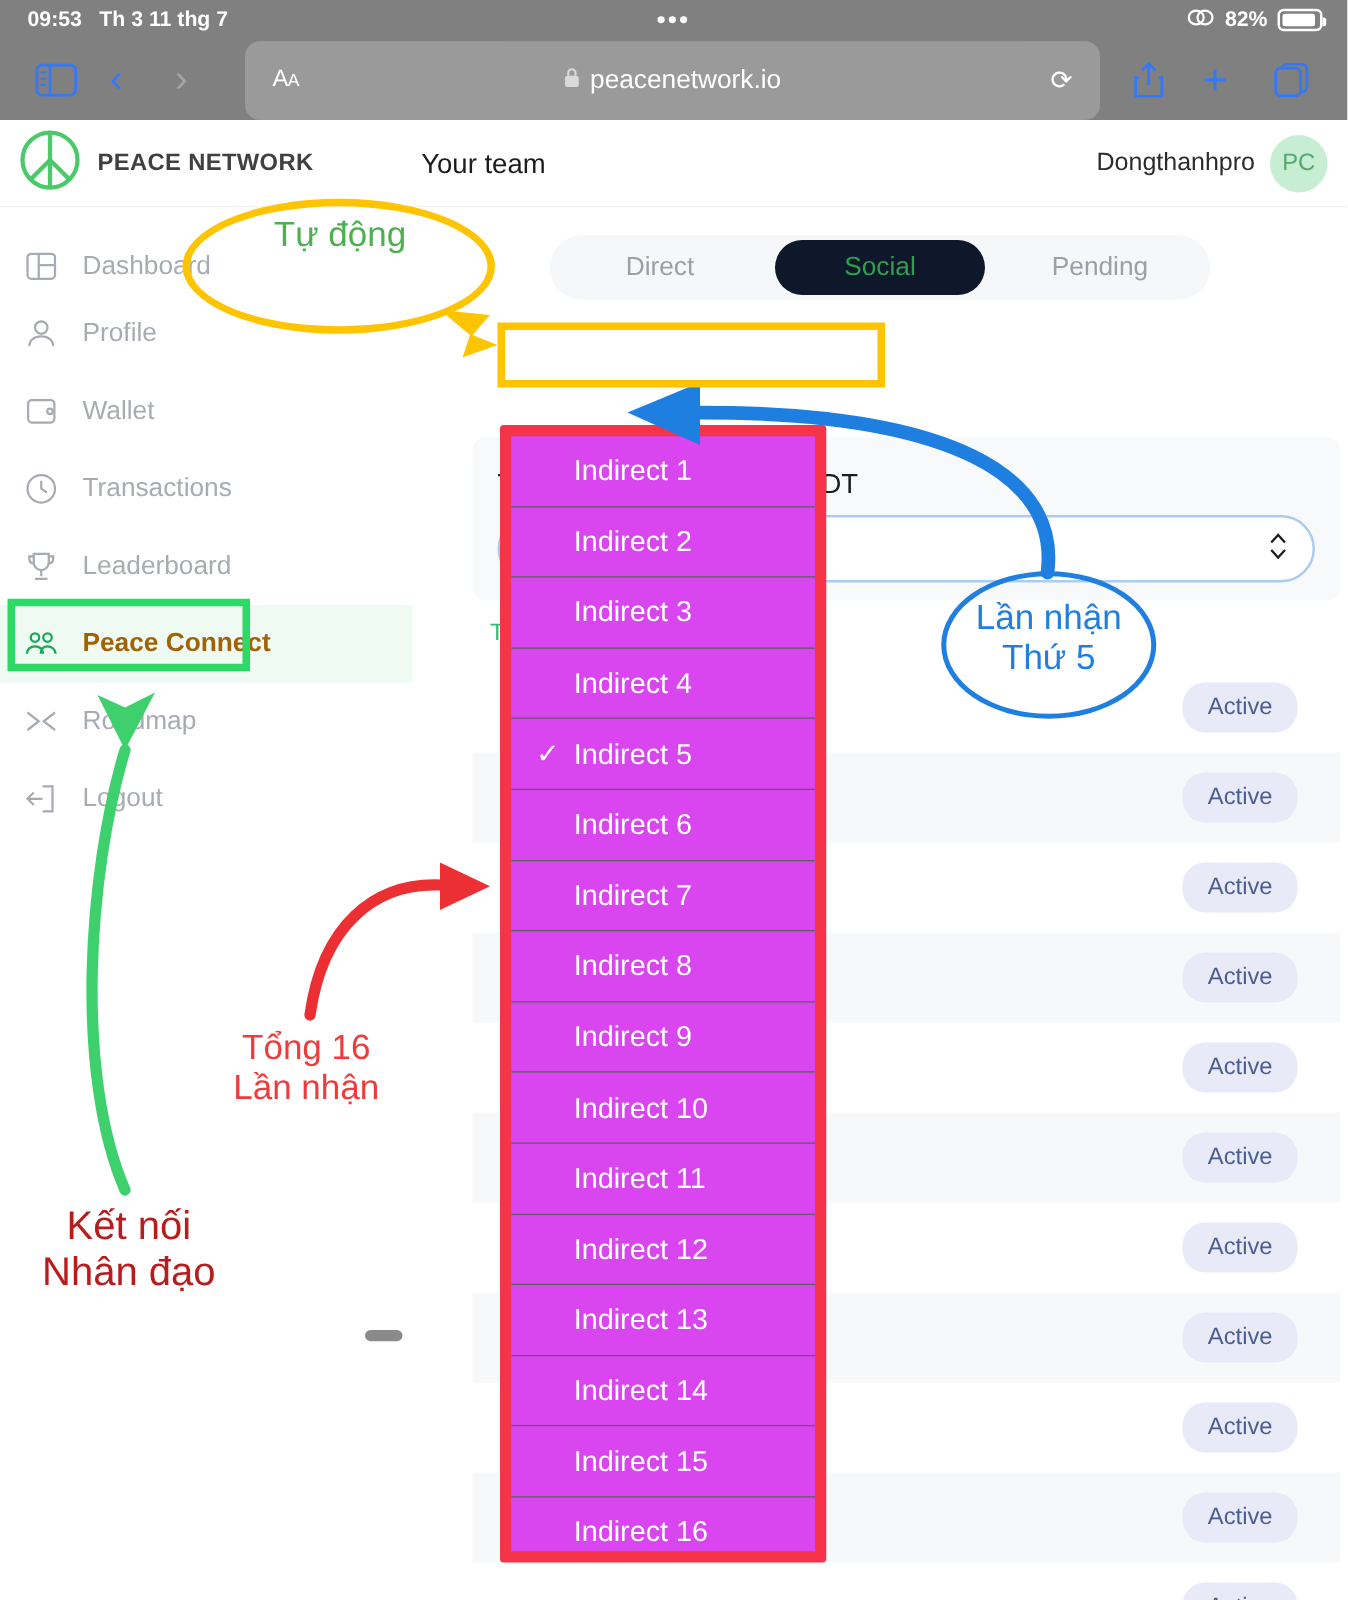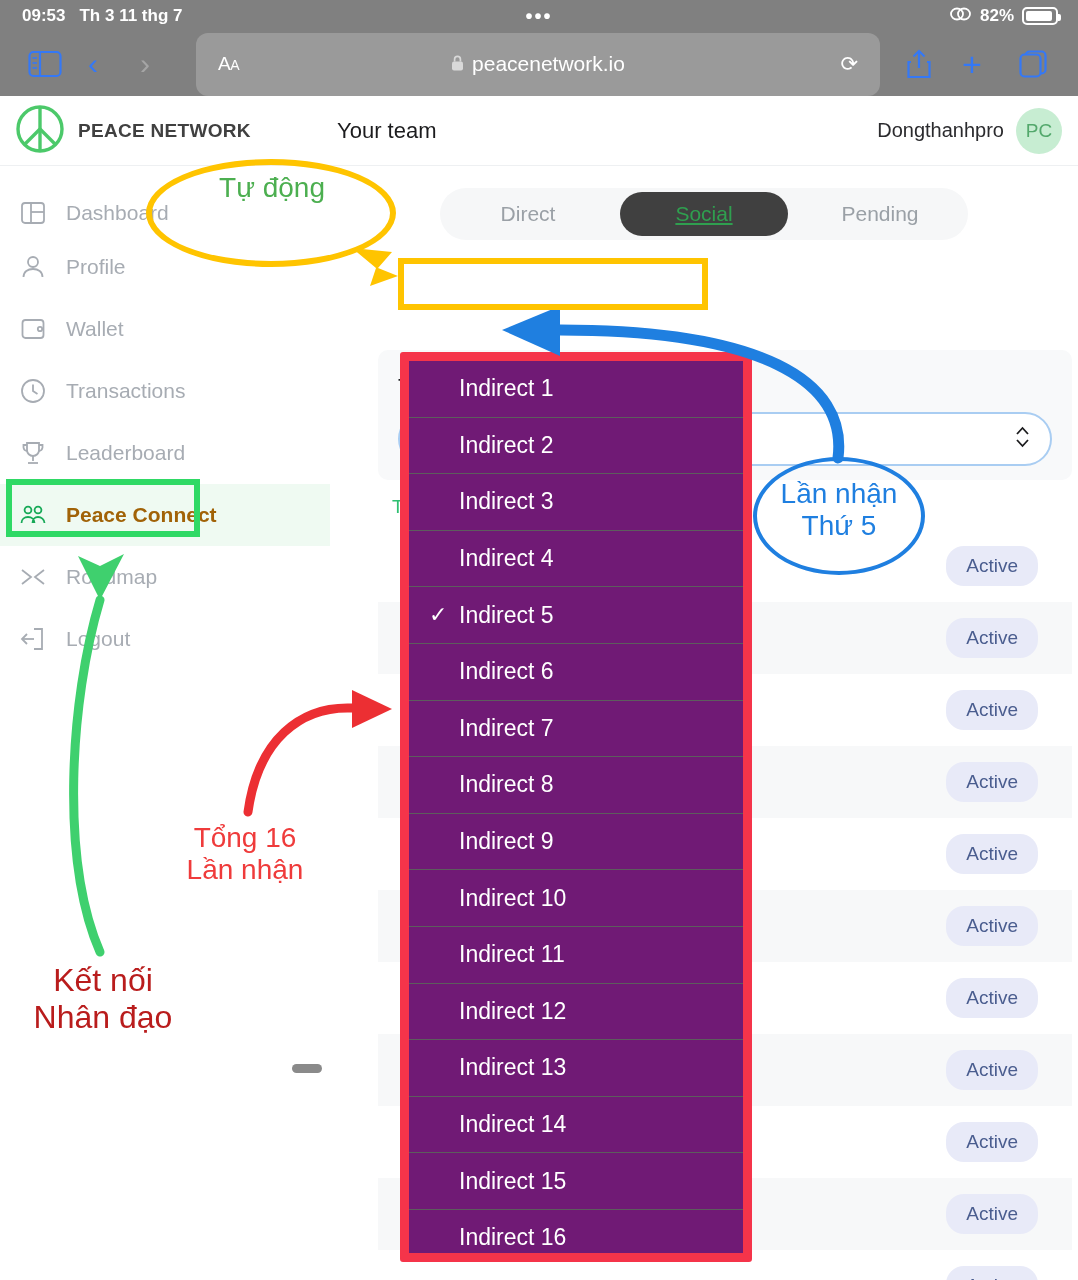--- a/index.html
+++ b/index.html
@@ -94,21 +94,21 @@
   .main { position: absolute; left: 330px; top: 70px; right: 0; bottom: 0; background: #fff; }
   .tabbar {
     position: absolute; left: 110px; top: 22px; width: 528px; height: 52px;
     background: #f6f7f8; border-radius: 26px; display: flex; align-items: center;
   }
   .tab {
     flex: 1; height: 44px; margin: 0 4px; border-radius: 22px;
     display: flex; align-items: center; justify-content: center;
     font-size: 21px; color: #9aa0a6;
   }
-  .tab.sel { background: #404040; color: #2f9f4f; text-decoration: underline; }
+  .tab.sel { background: #0f172a; color: #2f9f4f; }
 
   .card {
     position: absolute; left: 48px; top: 184px; width: 694px;
     height: 130px; background: #f8f9fa; border-radius: 10px;
   }
   .total-comm { position: absolute; left: 20px; top: 24px; font-size: 22px; color: #1c1c1e; }
   .select-box {
     position: absolute; left: 20px; top: 62px; width: 654px; height: 54px;
     background: #fff; border: 2px solid #a9cdf2; border-radius: 27px;
     display: flex; align-items: center; padding: 0 22px;
@@ -123,22 +123,22 @@
     display: flex; align-items: center; justify-content: flex-end; padding-right: 34px;
   }
   .trow.odd { background: #f7f8f9; }
   .badge {
     background: #e8eaf8; color: #4a5d8f; font-size: 19px;
     padding: 9px 20px; border-radius: 18px;
   }
 
   
   .popup {
-    position: absolute; left: 400px; top: 352px; width: 352px; height: 910px;
-    background: #701a75; border: 9px solid #f5344a; border-radius: 3px;
+    position: absolute; left: 400px; top: 340px; width: 261px; height: 910px;
+    background: #d946ef; border: 9px solid #f5344a; border-radius: 3px;
     overflow: hidden; z-index: 40;
   }
   .opt {
     height: 56.6px; display: flex; align-items: center;
     color: #ffffff; font-size: 23px; padding-left: 20px;
     border-bottom: 1px solid #5d5d5d; position: relative;
   }
   .opt .chk { width: 30px; font-size: 22px; color: #fff; }
   .opt .chk.hidden { visibility: hidden; }
 

